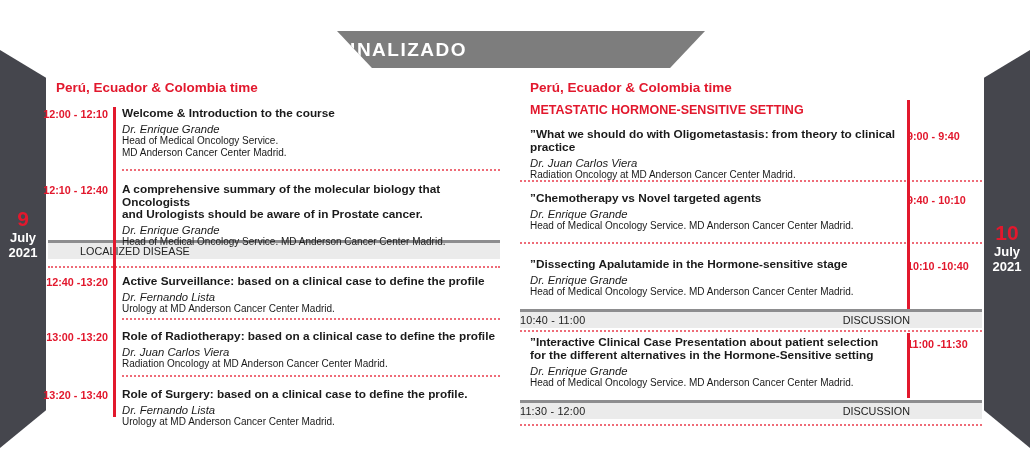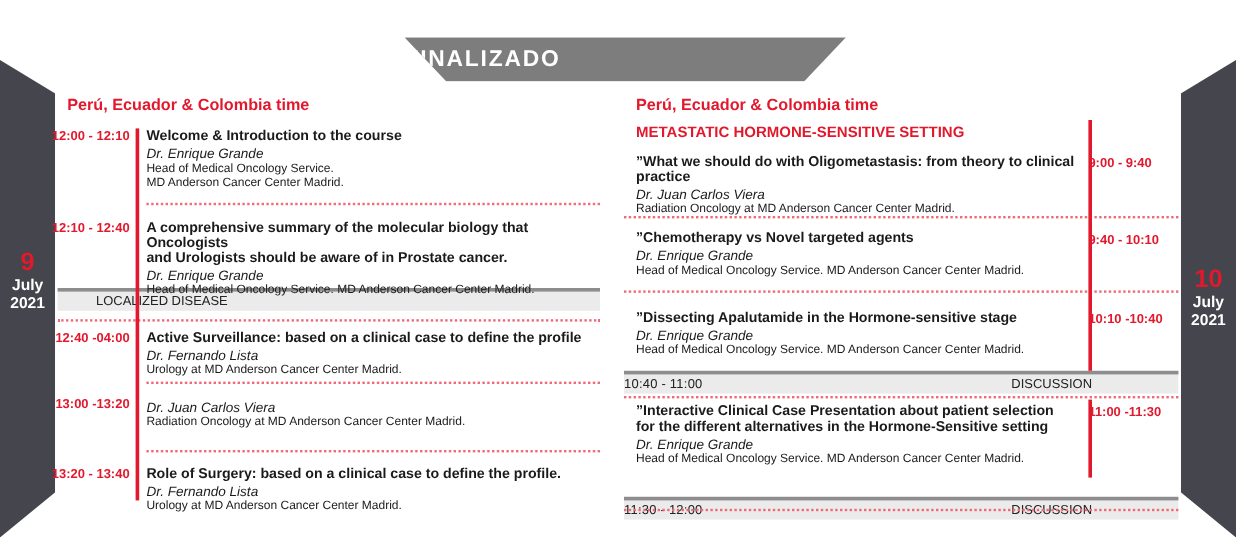--- a/index.html
+++ b/index.html
@@ -76,21 +76,21 @@
   
   #l-s0 { top:29px; }  #l-s1 { top:105px; } #l-s2 { top:197px; }
   #l-s3 { top:252px; } #l-s4 { top:310px; }
   #l-d0 { top:91px; }  #l-d1 { top:240px; } #l-d2 { top:297px; }
   #l-band { top:162px;padding-left:32px; } #l-band-dot { top:188px; }
 
   
   #r-s0 { top:50px; }  #r-s1 { top:114px; } #r-s2 { top:180px; } #r-s3 { top:258px; }
   #r-d0 { top:102px; } #r-d1 { top:164px; }
   #r-band0 { top:231px; } #r-band0-dot { top:252px; }
-  #r-band1 { top:336px;gap:12px; } #r-band1-dot { top:346px; }
+  #r-band1 { top:322px;gap:12px; } #r-band1-dot { top:346px; }
 </style>
 </head>
 <body>
 
 <div class="page">
 
   <div class="banner">
     <span>FINALIZADO</span>
   </div>
 
@@ -130,29 +130,30 @@
       <div class="s-speaker">Dr. Enrique Grande</div>
       <div class="s-aff">Head of Medical Oncology Service. MD Anderson Cancer Center Madrid.</div>
     </div>
 
     <div class="band left-band" id="l-band">
       <span>LOCALIZED DISEASE</span>
     </div>
     <div class="dotsep full" id="l-band-dot"></div>
 
     <div class="session" id="l-s2">
-      <span class="s-time">12:40 -04:00</span>
+      <span class="s-time">12:40 -13:20</span>
       <div class="s-title">Active Surveillance: based on a clinical case to define the profile</div>
       <div class="s-speaker">Dr. Fernando Lista</div>
       <div class="s-aff">Urology at MD Anderson Cancer Center Madrid.</div>
     </div>
     <div class="dotsep inner" id="l-d1"></div>
 
     <div class="session" id="l-s3">
       <span class="s-time">13:00 -13:20</span>
+      <div class="s-title">Role of Radiotherapy: based on a clinical case to define the profile</div>
       <div class="s-speaker">Dr. Juan Carlos Viera</div>
       <div class="s-aff">Radiation Oncology at MD Anderson Cancer Center Madrid.</div>
     </div>
     <div class="dotsep inner" id="l-d2"></div>
 
     <div class="session" id="l-s4">
       <span class="s-time">13:20 - 13:40</span>
       <div class="s-title">Role of Surgery: based on a clinical case to define the profile.</div>
       <div class="s-speaker">Dr. Fernando Lista</div>
       <div class="s-aff">Urology at MD Anderson Cancer Center Madrid.</div>

